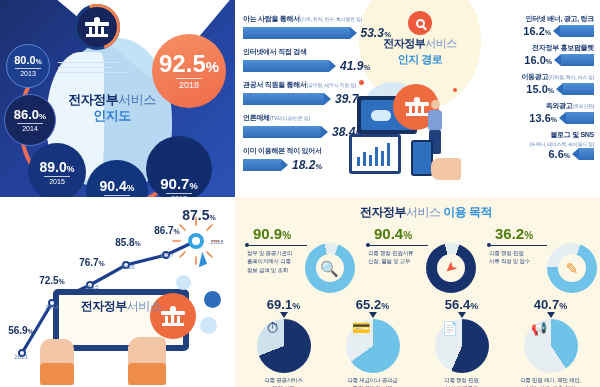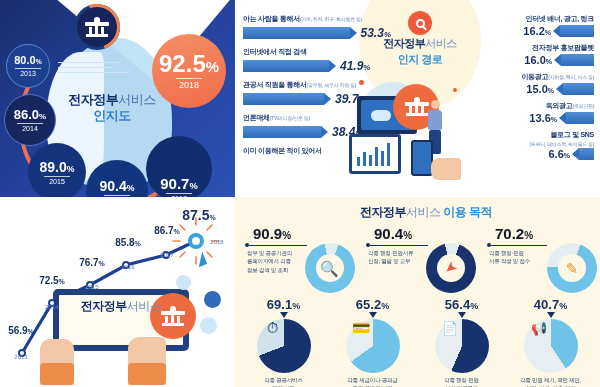--- a/index.html
+++ b/index.html
@@ -191,21 +191,21 @@
   .purpose{
     position:absolute; left:235px; top:197px; width:365px; height:190px;
     background:#fdf8e6;
   }
   .p-title{ text-align:center; padding-top:7px; font-size:12px; font-weight:bold; color:#14306b; letter-spacing:-.5px;margin-left:17px;}
   .p-title .light{ color:#6d8ec4; font-weight:normal;}
   .p-title .accent{ color:#2f8fd8;}
 
   .p-row1{ position:absolute; left:4px; top:28px; width:357px; display:flex; }
   .p-cell1{ width:119px; position:relative; height:70px;}
-  .p-val{ position:absolute; font-size:15px; font-weight:bold; color:#0f172a;}
+  .p-val{ position:absolute; font-size:15px; font-weight:bold; color:#4d7c0f;}
   .p-val .u{ font-size:10px;}
   .p-desc{ position:absolute; font-size:5.5px; color:#1a3a73; line-height:1.5; letter-spacing:-.2px;}
   .dot-s{ position:absolute; width:4px;height:4px;border-radius:50%;background:#16305f;}
   .lead{ position:absolute; height:1px; background:#16305f;}
 
   .donut{ position:absolute; border-radius:50%; }
   .donut .hole{
     position:absolute; border-radius:50%; background:#fdf8e6;
     display:flex; align-items:center; justify-content:center;
   }
@@ -313,20 +313,24 @@
       </div>
       <div class="brow">
         <div class="lab"><span>언론매체</span><span class="sub">(TV/라디오/신문 등)</span></div>
         <div class="barline">
             <div class="bar" style="width:78px"></div>
             <div class="pct"><span>38.4</span><span class="u">%</span></div>
           </div>
       </div>
       <div class="brow">
         <div class="lab"><span>이미 이용해본 적이 있어서</span><span class="sub"></span></div>
+        <div class="barline">
+            <div class="bar" style="width:38px"></div>
+            <div class="pct"><span>18.2</span><span class="u">%</span></div>
+          </div>
       </div>
     </div>
 
     <div class="bars-right">
       <div class="brow-r">
         <div class="lab"><span>인터넷 배너, 광고, 링크</span><span class="sub"></span></div>
         <div class="barline">
             <div class="pct"><span>16.2</span><span class="u">%</span></div>
             <div class="bar-r" style="width:34px"></div>
           </div>
@@ -506,21 +510,21 @@
         </div>
         <div class="donut" style="left:68px;top:18px;width:50px;height:50px;background:conic-gradient(from 20deg,#17326d 0turn 0.904turn,#e4eef2 0.904turn 1turn)">
           <div class="hole" style="left:11px;top:11px;width:28px;height:28px">
             <span class="ic-glyph" style="color:#ef5a3d;transform:rotate(140deg)">➤</span>
           </div>
         </div>
       </div>
 
       <div class="p-cell1">
         <div class="p-val" style="left:18px;top:0">
-          <span>70.2</span><span class="u">%</span>
+          <span>36.2</span><span class="u">%</span>
         </div>
         <div class="dot-s" style="left:10px;top:18px"></div>
         <div class="lead" style="left:14px;top:20px;width:56px"></div>
         <div class="p-desc" style="left:12px;top:24px;width:62px">
           <span>각종 행정·민원</span><br>
           <span>서류 작성 및 접수</span>
         </div>
         <div class="donut" style="left:70px;top:18px;width:50px;height:50px;background:conic-gradient(from 20deg,#6fc2e8 0turn 0.702turn,#e4eef2 0.702turn 1turn)">
           <div class="hole" style="left:11px;top:11px;width:28px;height:28px">
             <span class="ic-glyph" style="color:#ee8c2a">✎</span>

